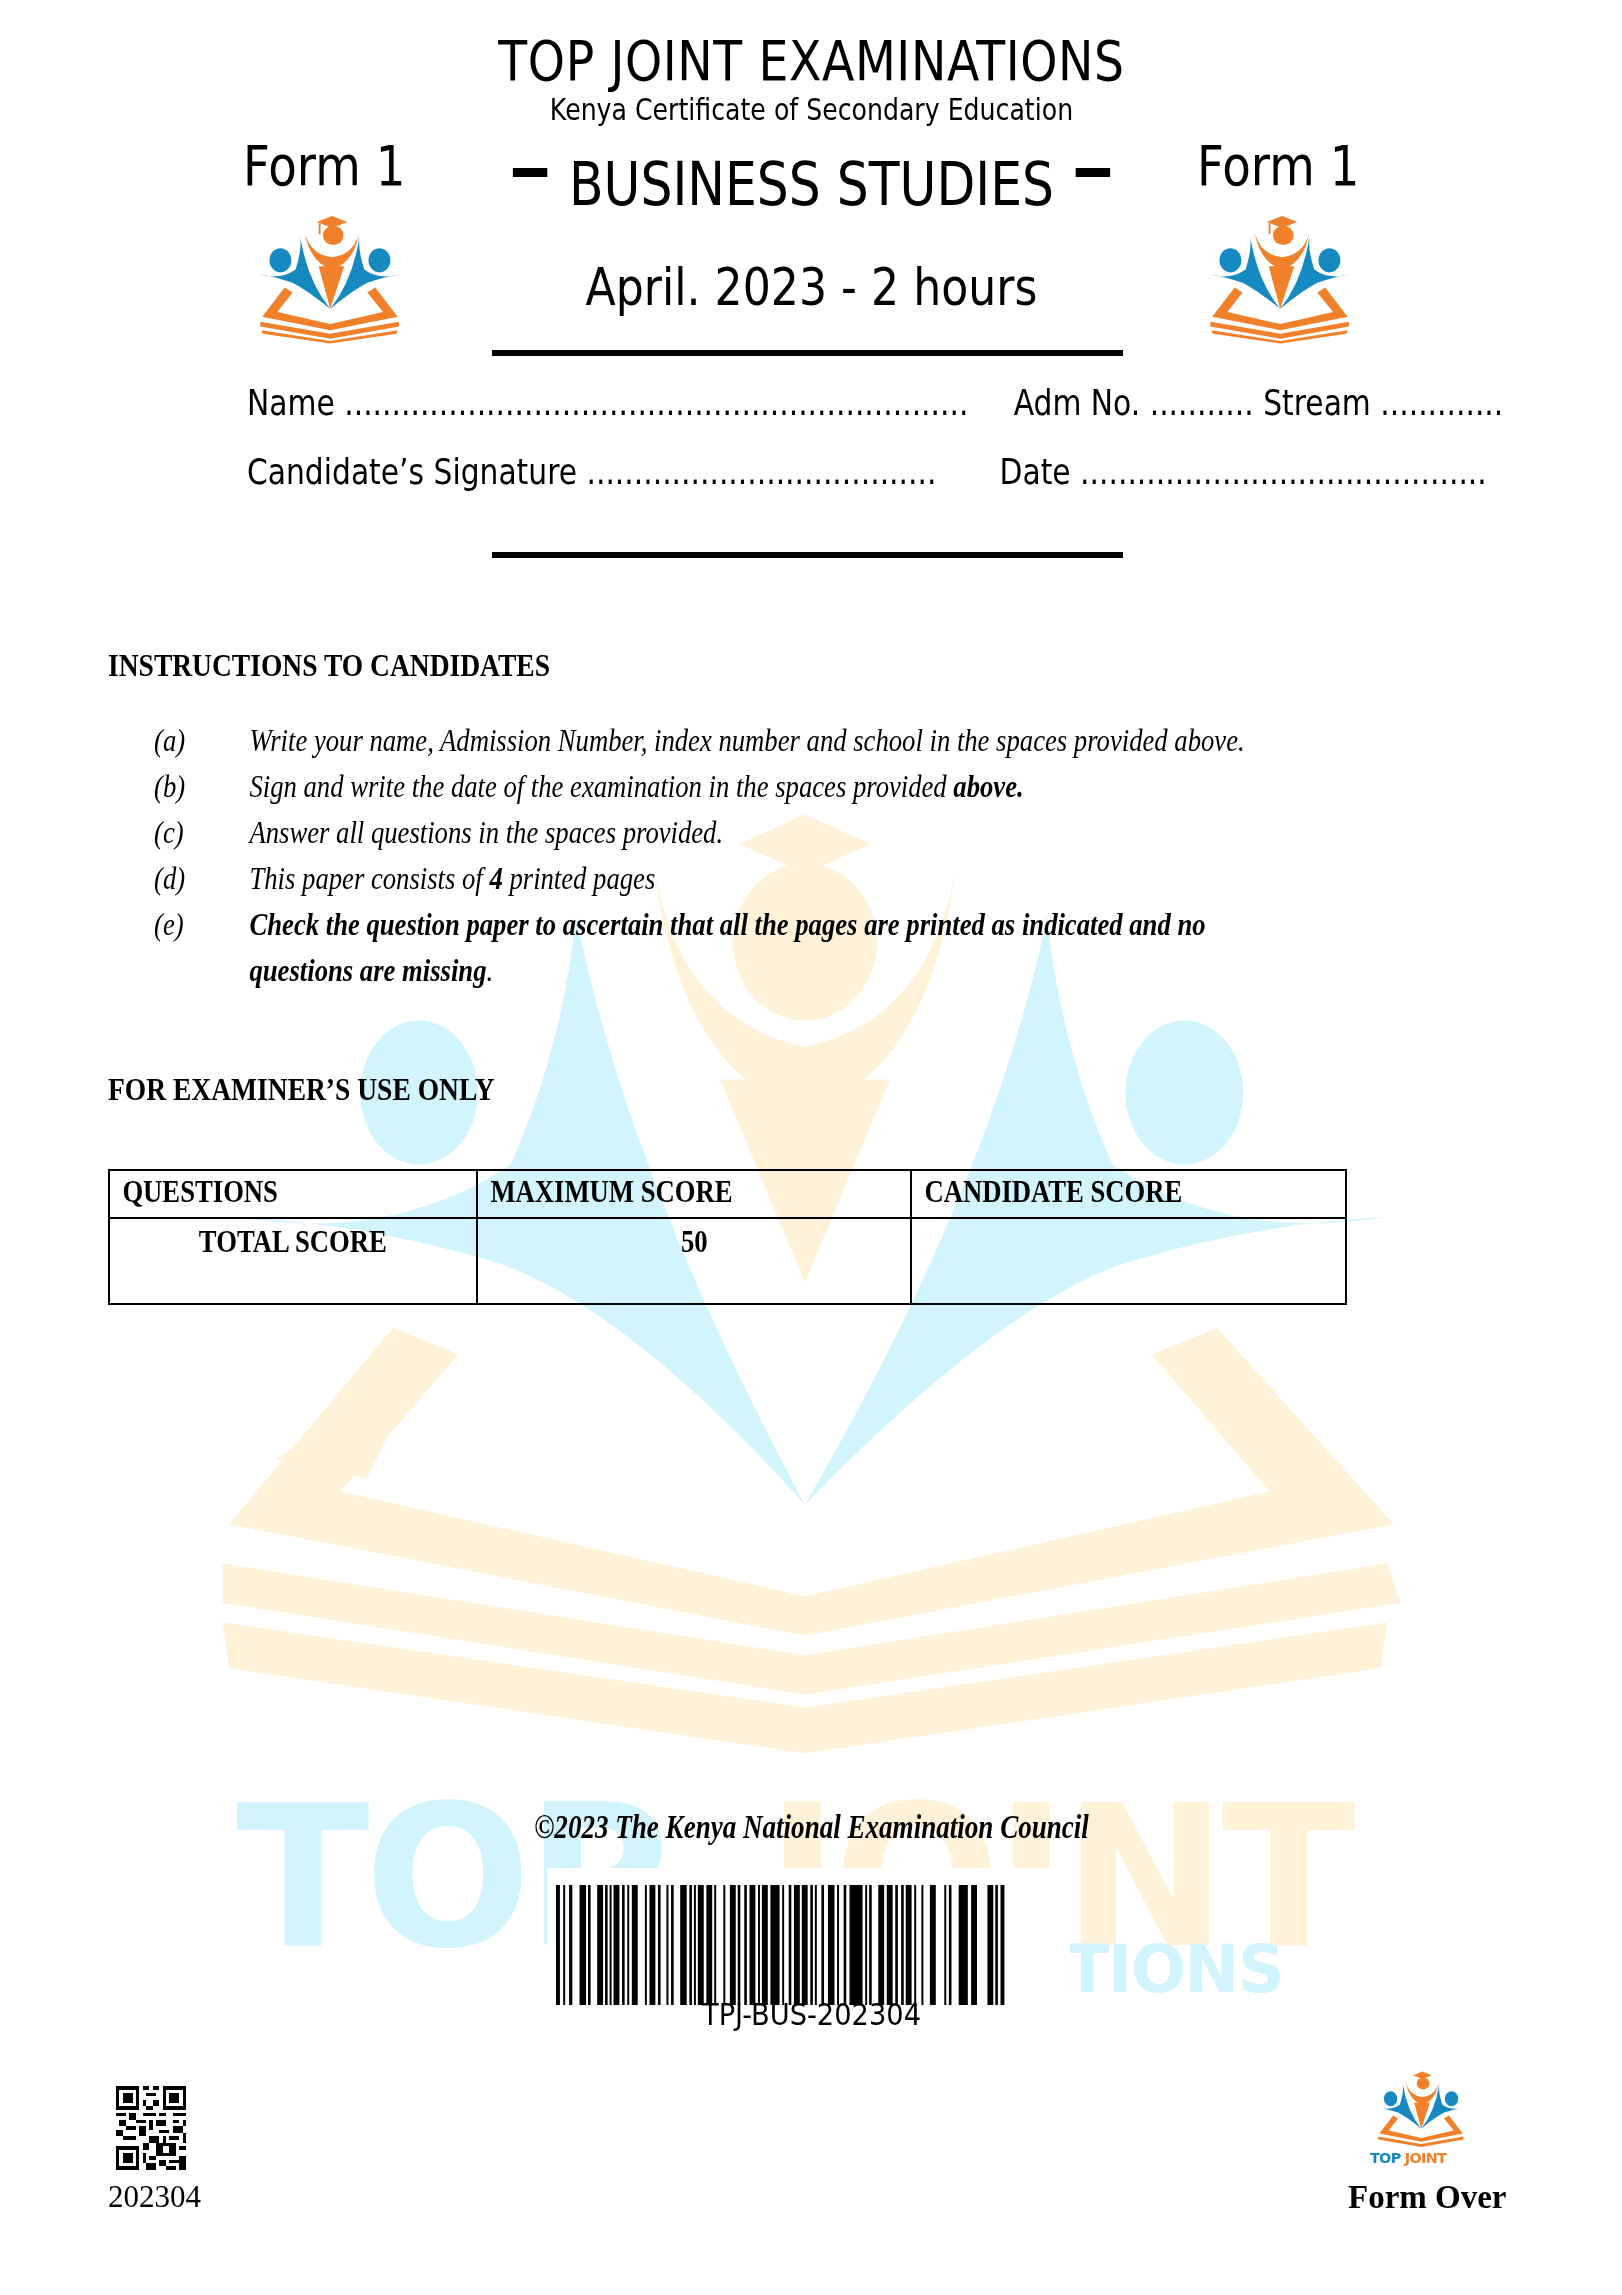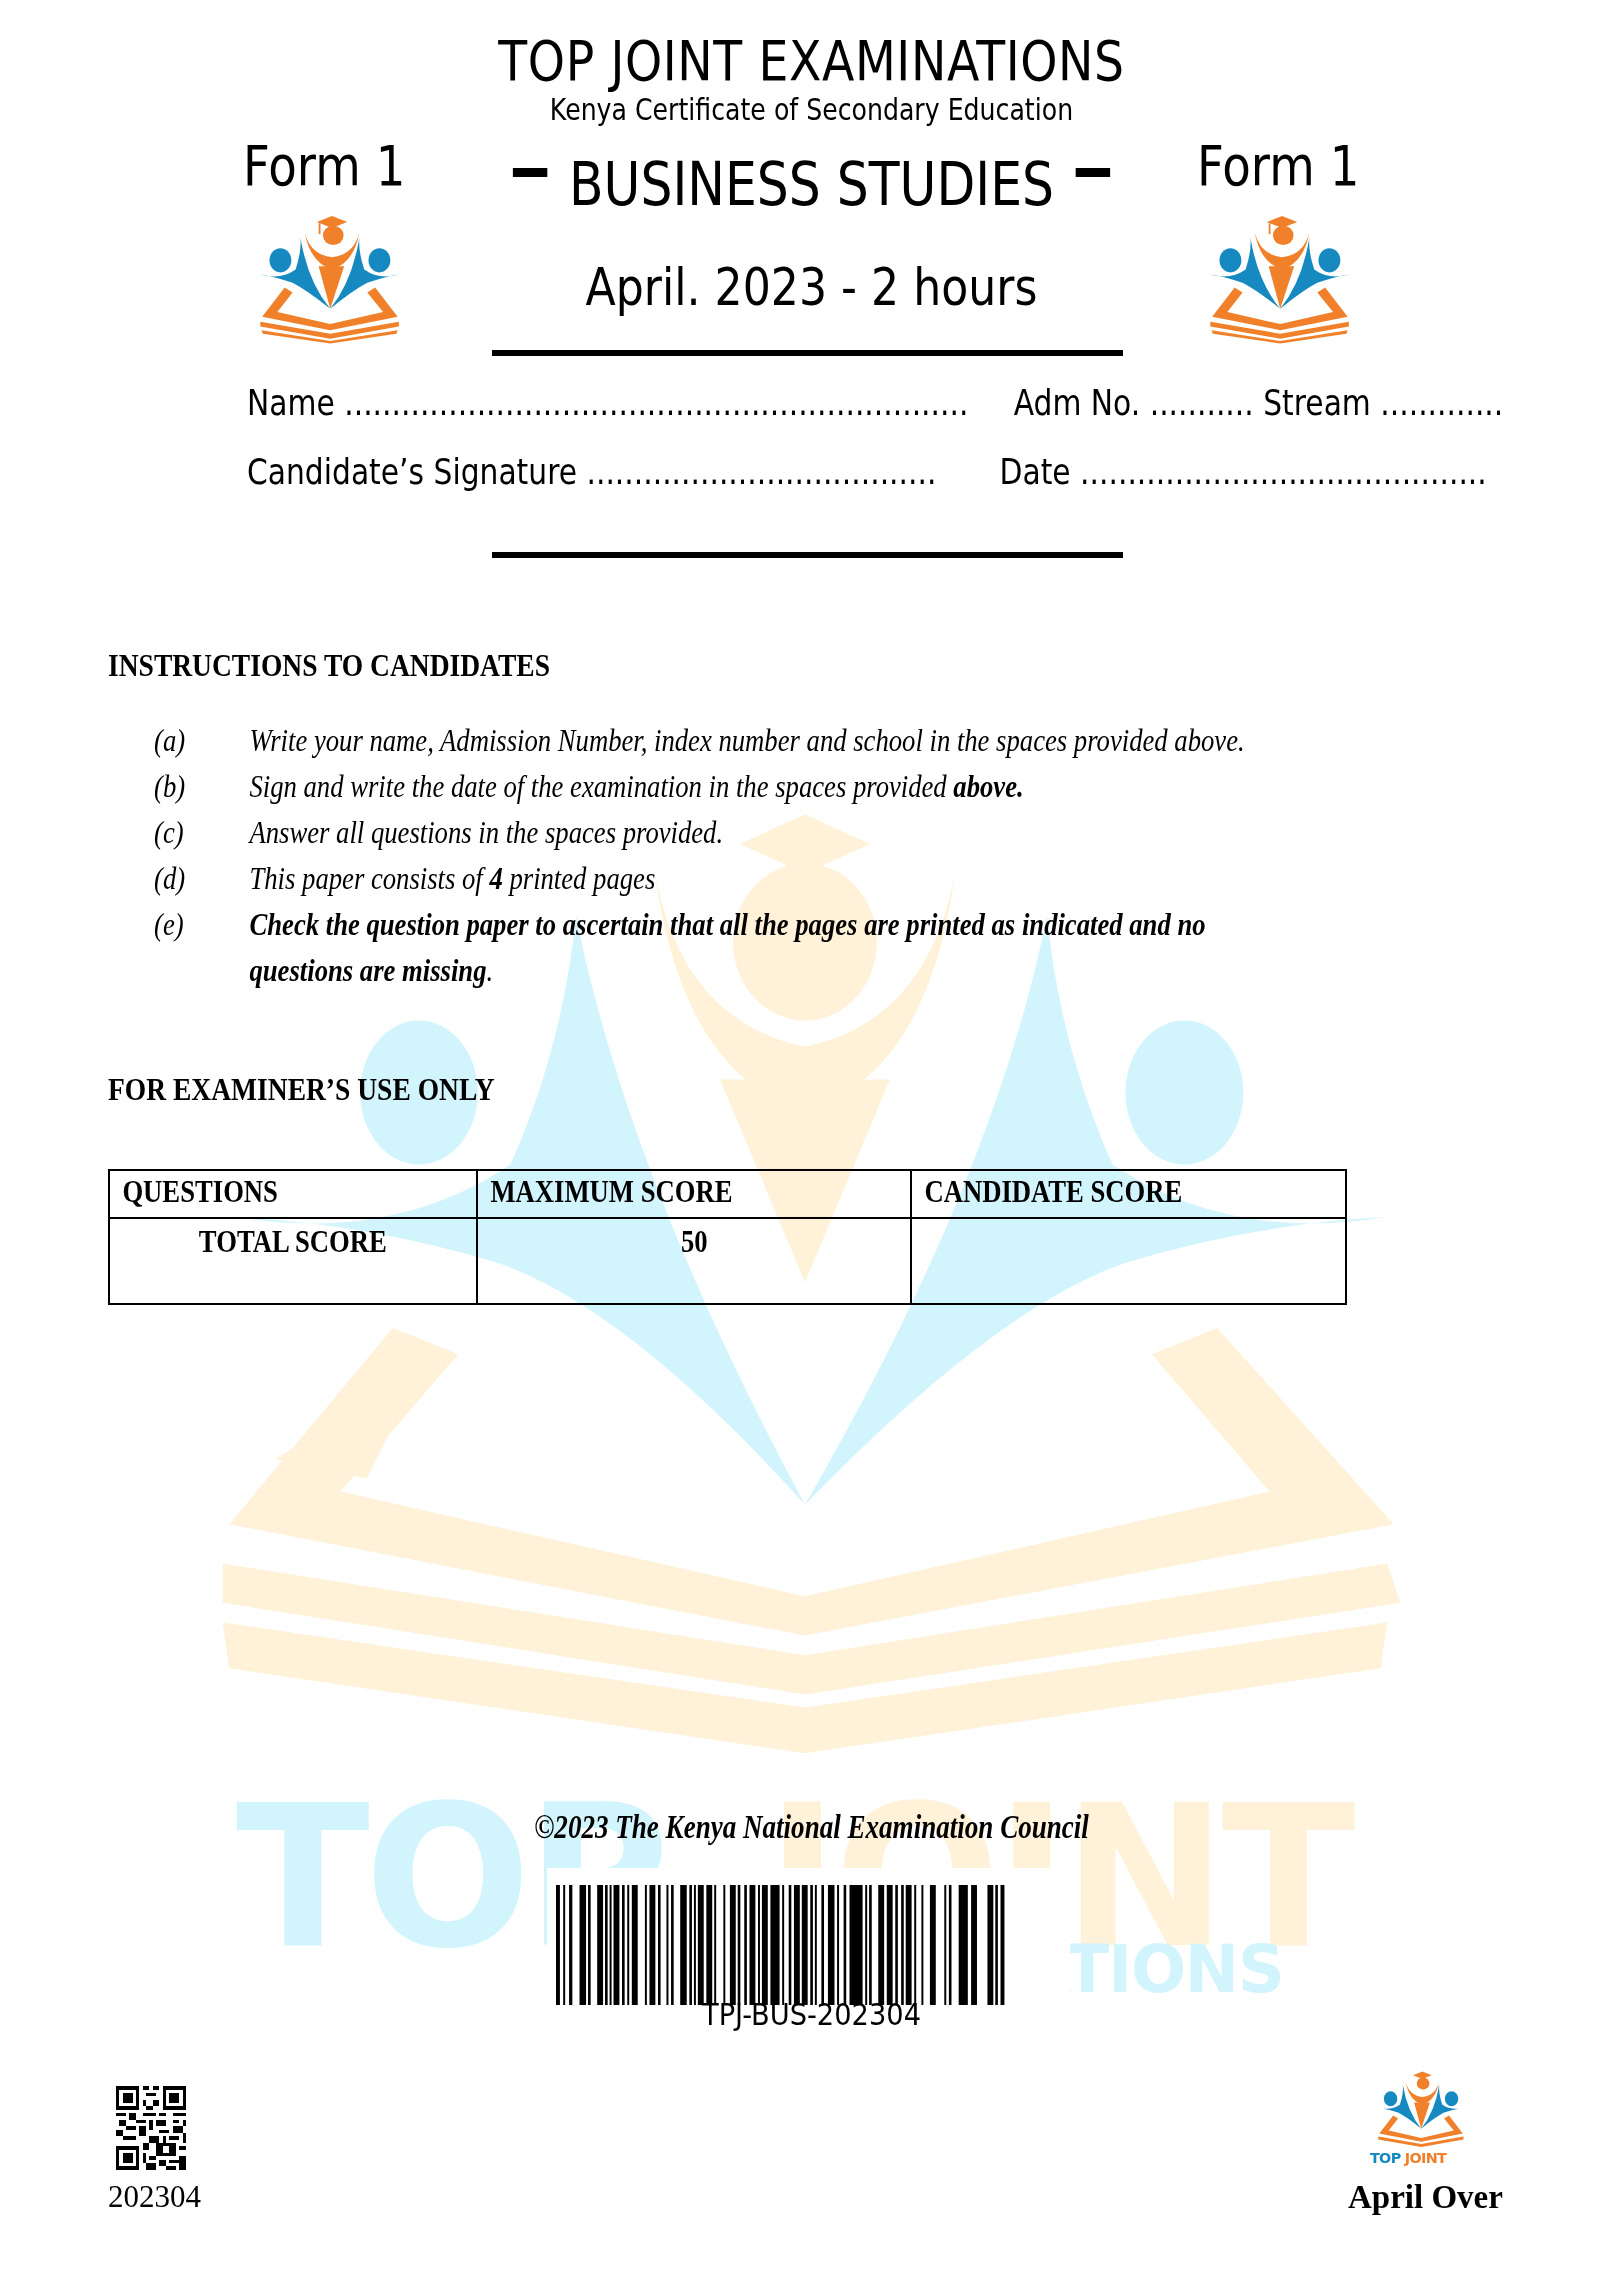--- a/index.html
+++ b/index.html
@@ -471,16 +471,16 @@
     <ellipse cx="218" cy="75" rx="18" ry="20" fill="#1589c0"></ellipse>
     <path d="M20,98 Q55,108 80,90 Q90,60 88,38 Q100,110 137,155 Q100,125 75,112 Q45,102 20,98 Z" fill="#1589c0"></path>
     <path d="M252,98 Q218,108 193,90 Q183,60 185,38 Q173,110 137,155 Q173,125 198,112 Q228,102 252,98 Z" fill="#1589c0"></path>
     <path d="M25,168 L62,120 L75,128 L50,160 L137,180 L224,160 L198,128 L211,120 L248,168 L137,190 Z" fill="#f0802a"></path>
     <path d="M22,176 L137,196 L250,176 L250,184 L137,204 L22,184 Z" fill="#f0802a"></path>
   </svg>
   <div class="abs turn-logo-text">
     <span style="color:#1589c0;">TOP</span>
     <span style="color:#f0802a;">JOINT</span>
   </div>
-  <div class="abs serif turn-over">April Over</div>
+  <div class="abs serif turn-over">Form Over</div>
 
 </div>
 
 
 </body></html>

